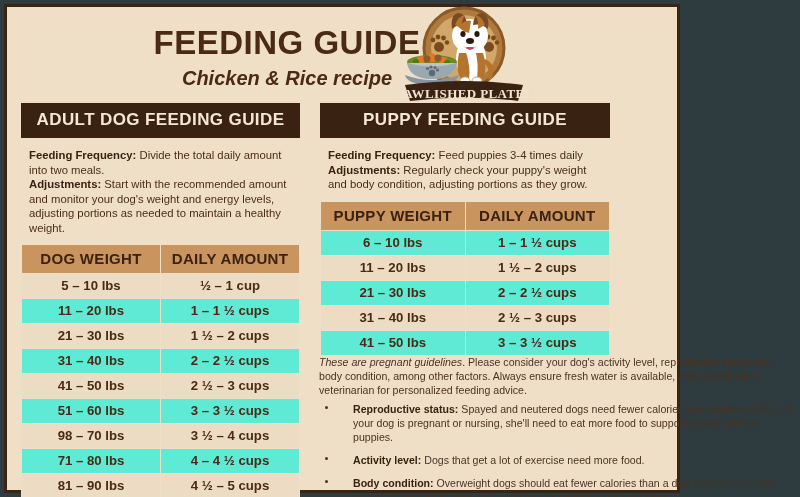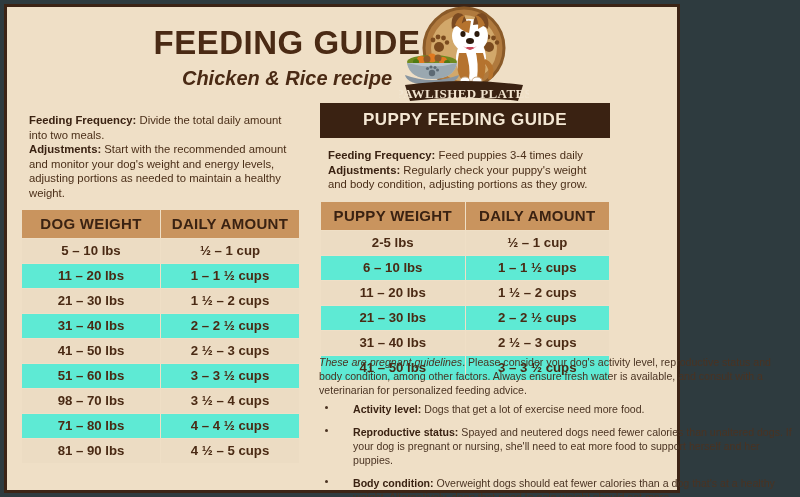--- a/index.html
+++ b/index.html
@@ -157,20 +157,21 @@
               <circle cx="38.5" cy="67" r="1.5"></circle>
           </g>
         </g>
 
         <path d="M6 82 q59 -8 118 0 l-5 16 q-54 -7 -108 0 z" fill="#3a2212"></path>
         <text x="65" y="95" text-anchor="middle" fill="#f2e4cf" font-family="'Liberation Serif', serif" font-size="13" font-weight="bold" letter-spacing="0.4">PAWLISHED PLATES</text>
       </svg>
     </div>
 
     <div class="panel" style="left:14px;top:96px;width:279px;">
+      <div class="panel-head">ADULT DOG FEEDING GUIDE</div>
       <div class="panel-body">
         <div class="note">
           <b>Feeding Frequency:</b><span> Divide the total daily amount into two meals.</span><br>
           <b>Adjustments:</b><span> Start with the recommended amount and monitor your dog's weight and energy levels, adjusting portions as needed to maintain a healthy weight.</span>
         </div>
         <table class="tbl" style="margin-top:6px;">
           <thead>
             <tr>
               <th>DOG WEIGHT</th>
               <th>DAILY AMOUNT</th>
@@ -226,24 +227,20 @@
           <b>Adjustments:</b><span> Regularly check your puppy's weight and body condition, adjusting portions as they grow.</span>
         </div>
         <table class="tbl" style="margin-top:7px;">
           <thead>
             <tr>
               <th>PUPPY WEIGHT</th>
               <th>DAILY AMOUNT</th>
             </tr>
           </thead>
           <tbody>
-              <tr class="odd">
-                <td>2-5 lbs</td>
-                <td>½ – 1 cup</td>
-              </tr>
               <tr class="even">
                 <td>6 – 10 lbs</td>
                 <td>1 – 1 ½ cups</td>
               </tr>
               <tr class="odd">
                 <td>11 – 20 lbs</td>
                 <td>1 ½ – 2 cups</td>
               </tr>
               <tr class="even">
                 <td>21 – 30 lbs</td>
@@ -260,20 +257,20 @@
             </tbody>
         </table>
       </div>
     </div>
 
     <div class="footer">
       <div class="lead">
         <em>These are pregnant guidelines</em><span>. Please consider your dog's activity level, reproductive status and body condition, among other factors. Always ensure fresh water is available, and consult with a veterinarian for personalized feeding advice.</span>
       </div>
       <ul class="bullets">
+          <li><span class="dot"></span><b>Reproductive status:</b><span> Spayed and neutered dogs need fewer calories than unaltered dogs. If your dog is pregnant or nursing, she'll need to eat more food to support herself and her puppies.</span></li>
           <li><span class="dot"></span><b>Activity level:</b><span> Dogs that get a lot of exercise need more food.</span></li>
-          <li><span class="dot"></span><b>Reproductive status:</b><span> Spayed and neutered dogs need fewer calories than unaltered dogs. If your dog is pregnant or nursing, she'll need to eat more food to support herself and her puppies.</span></li>
           <li><span class="dot"></span><b>Body condition:</b><span> Overweight dogs should eat fewer calories than a dog that's at a healthy weight. Alternatively, dogs that need to gain weight should eat more.</span></li>
         </ul>
     </div>
 
   </div>
 </div>
 
 </body></html>

